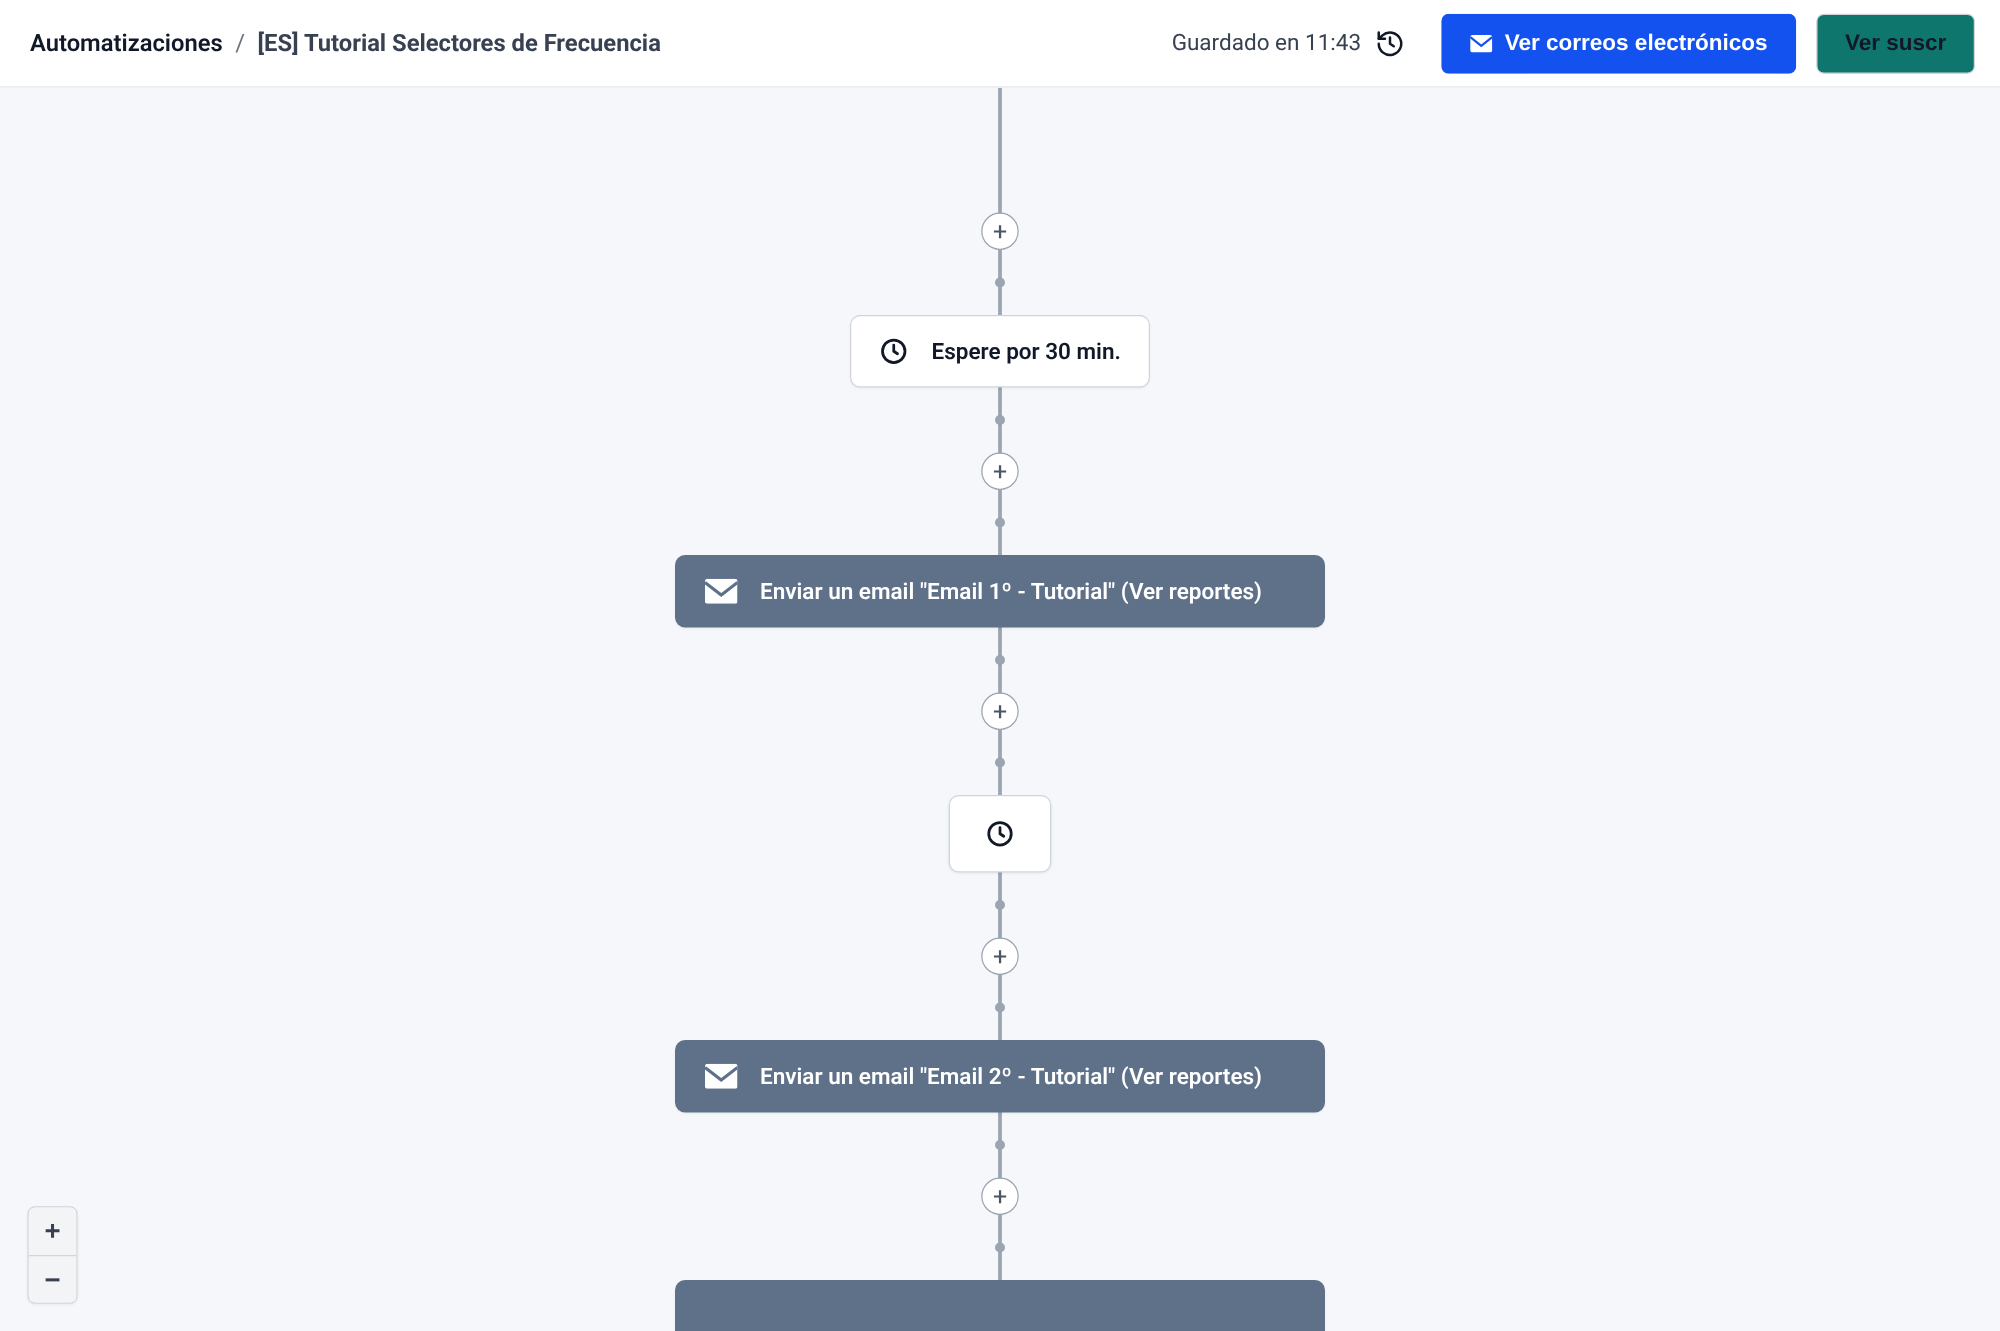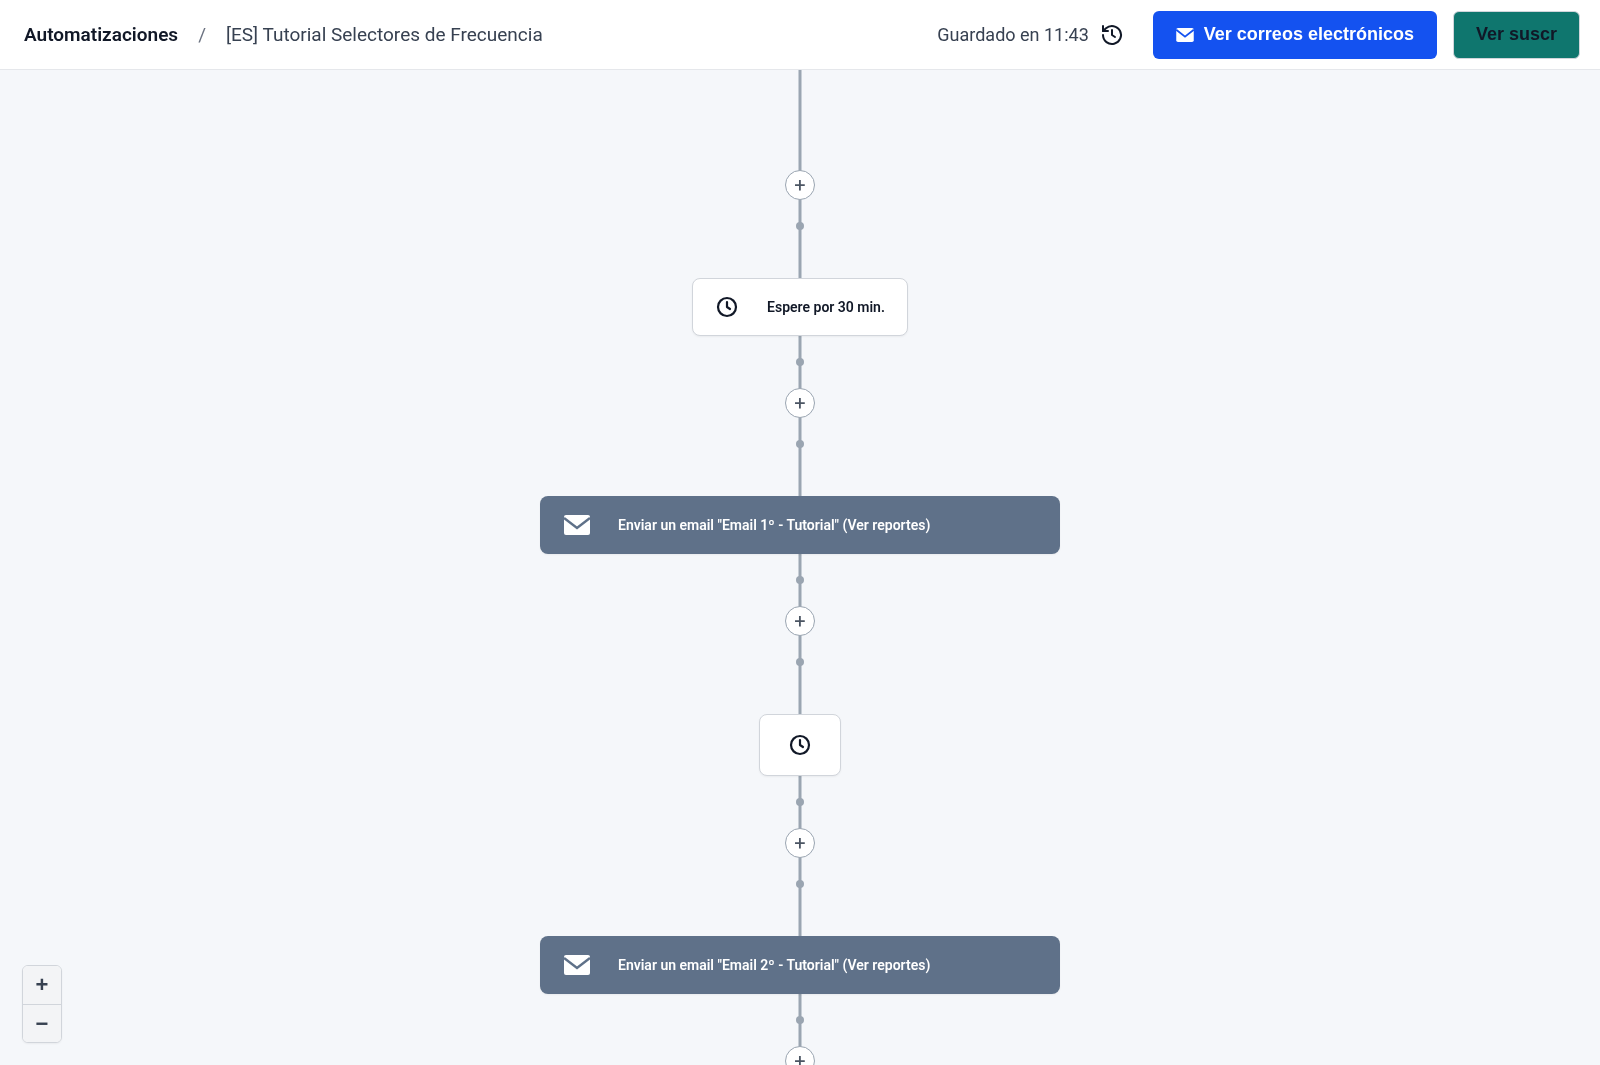--- a/index.html
+++ b/index.html
@@ -22,32 +22,32 @@
     background: #ffffff;
     border-bottom: 1px solid #e5e7eb;
     display: flex;
     align-items: center;
     padding: 0 20px 0 24px;
     z-index: 10;
   }
   .breadcrumb {
     display: flex;
     align-items: center;
-    gap: 20px;
+    gap: 10px;
     font-size: 19px;
     font-weight: 600;
     color: #111827;
     flex: 0 0 auto;
   }
   .breadcrumb .sep {
     color: #6b7280;
     font-weight: 400;
   }
   .breadcrumb .page {
-    font-weight: 400;
+    font-weight: 700;
     color: #374151;
   }
   .header-spacer { flex: 1; }
   .saved {
     font-size: 18px;
     color: #374151;
     margin-right: 10px;
   }
   .history-icon {
     width: 26px; height: 26px;
@@ -135,31 +135,30 @@
     margin: 0;
   }
   .connector-short {
     height: 22px;
     width: 0;
   }
 
   .node {
     display: flex;
     align-items: center;
-    gap: 28px;
+    gap: 18px;
     border-radius: 8px;
     padding: 16px 22px;
-    font-size: 14px;
+    font-size: 18px;
     font-weight: 600;
     box-shadow: 0 1px 2px rgba(0,0,0,0.05);
     min-height: 58px;
     cursor: pointer;
     position: relative;
     z-index: 2;
-    margin-top: 26px;
   }
   .node-wait {
     background: #ffffff;
     border: 1px solid #d1d5db;
     color: #111827;
   }
   .node-wait.wide {
     max-width: 580px;
     padding: 18px 28px;
   }

